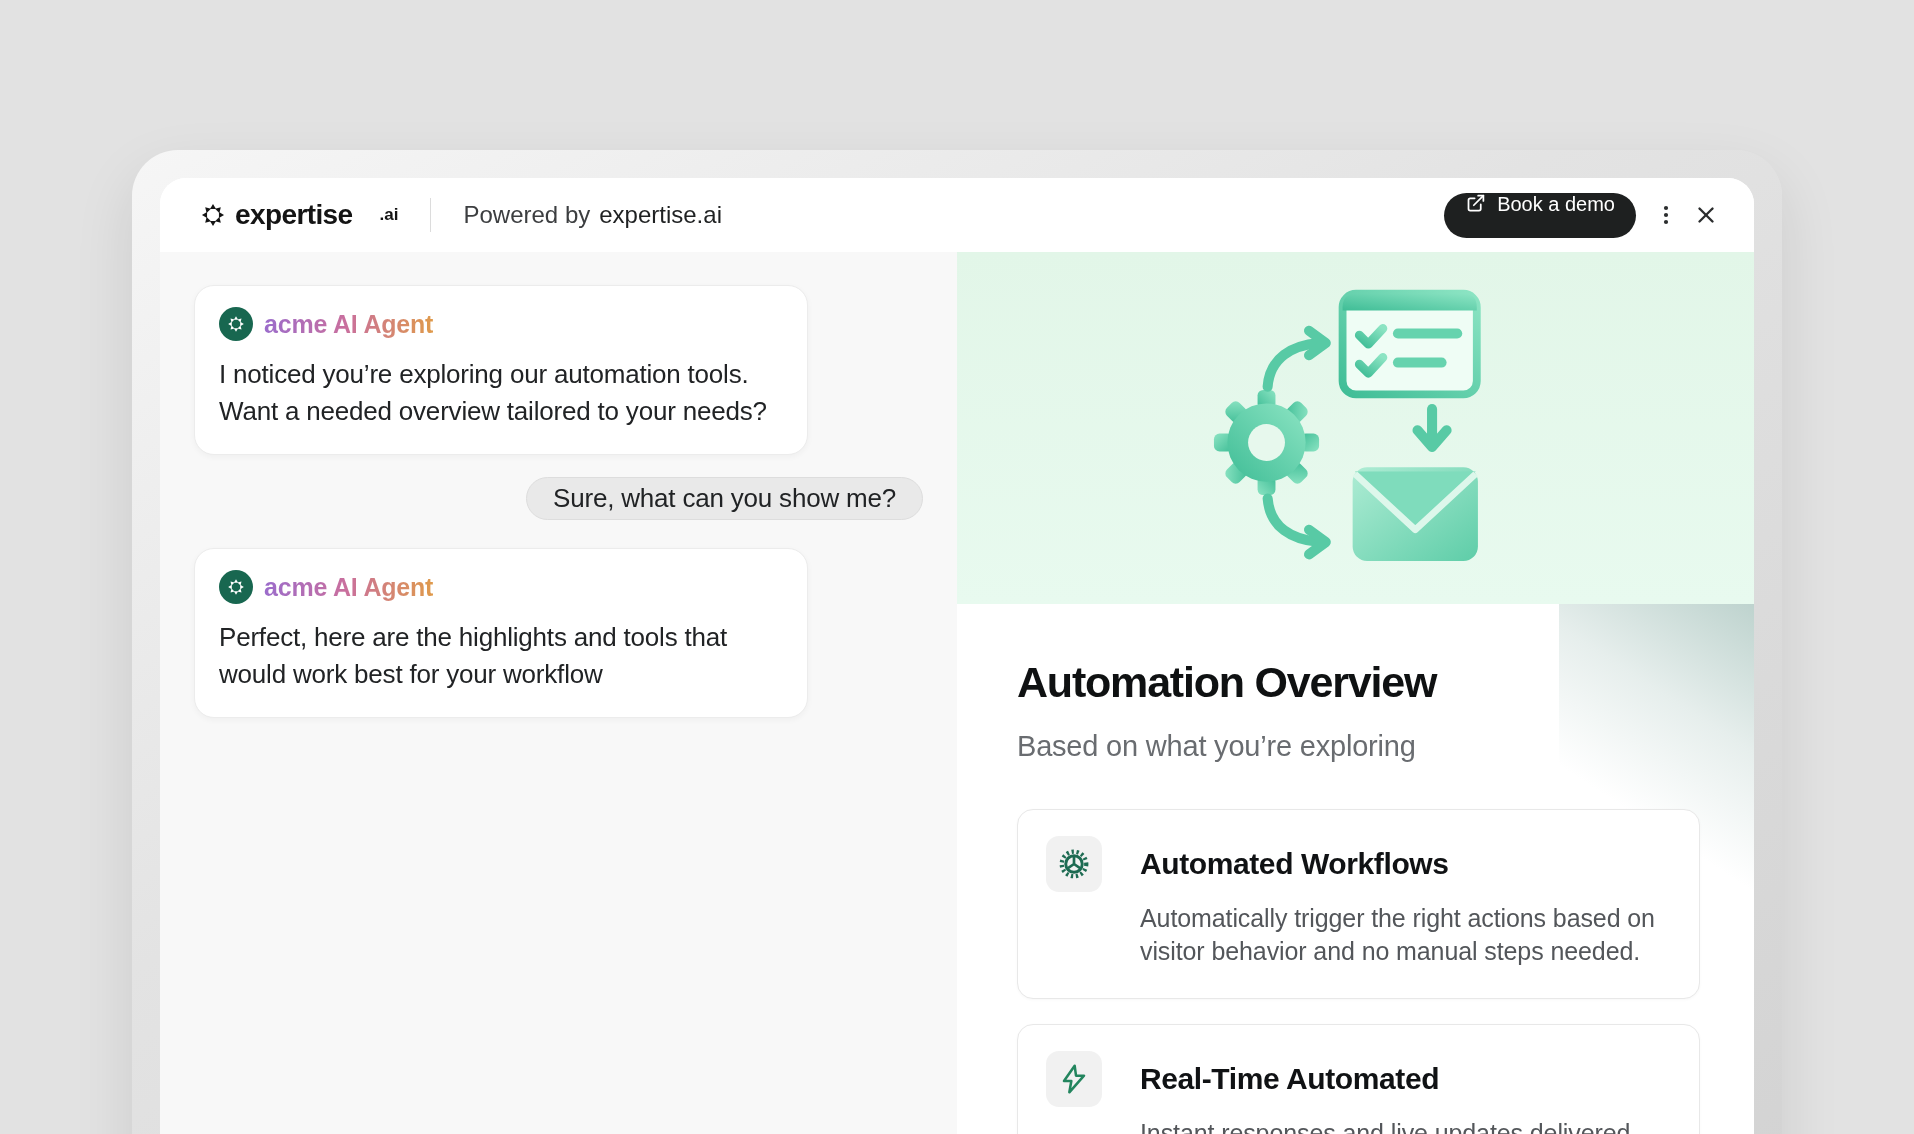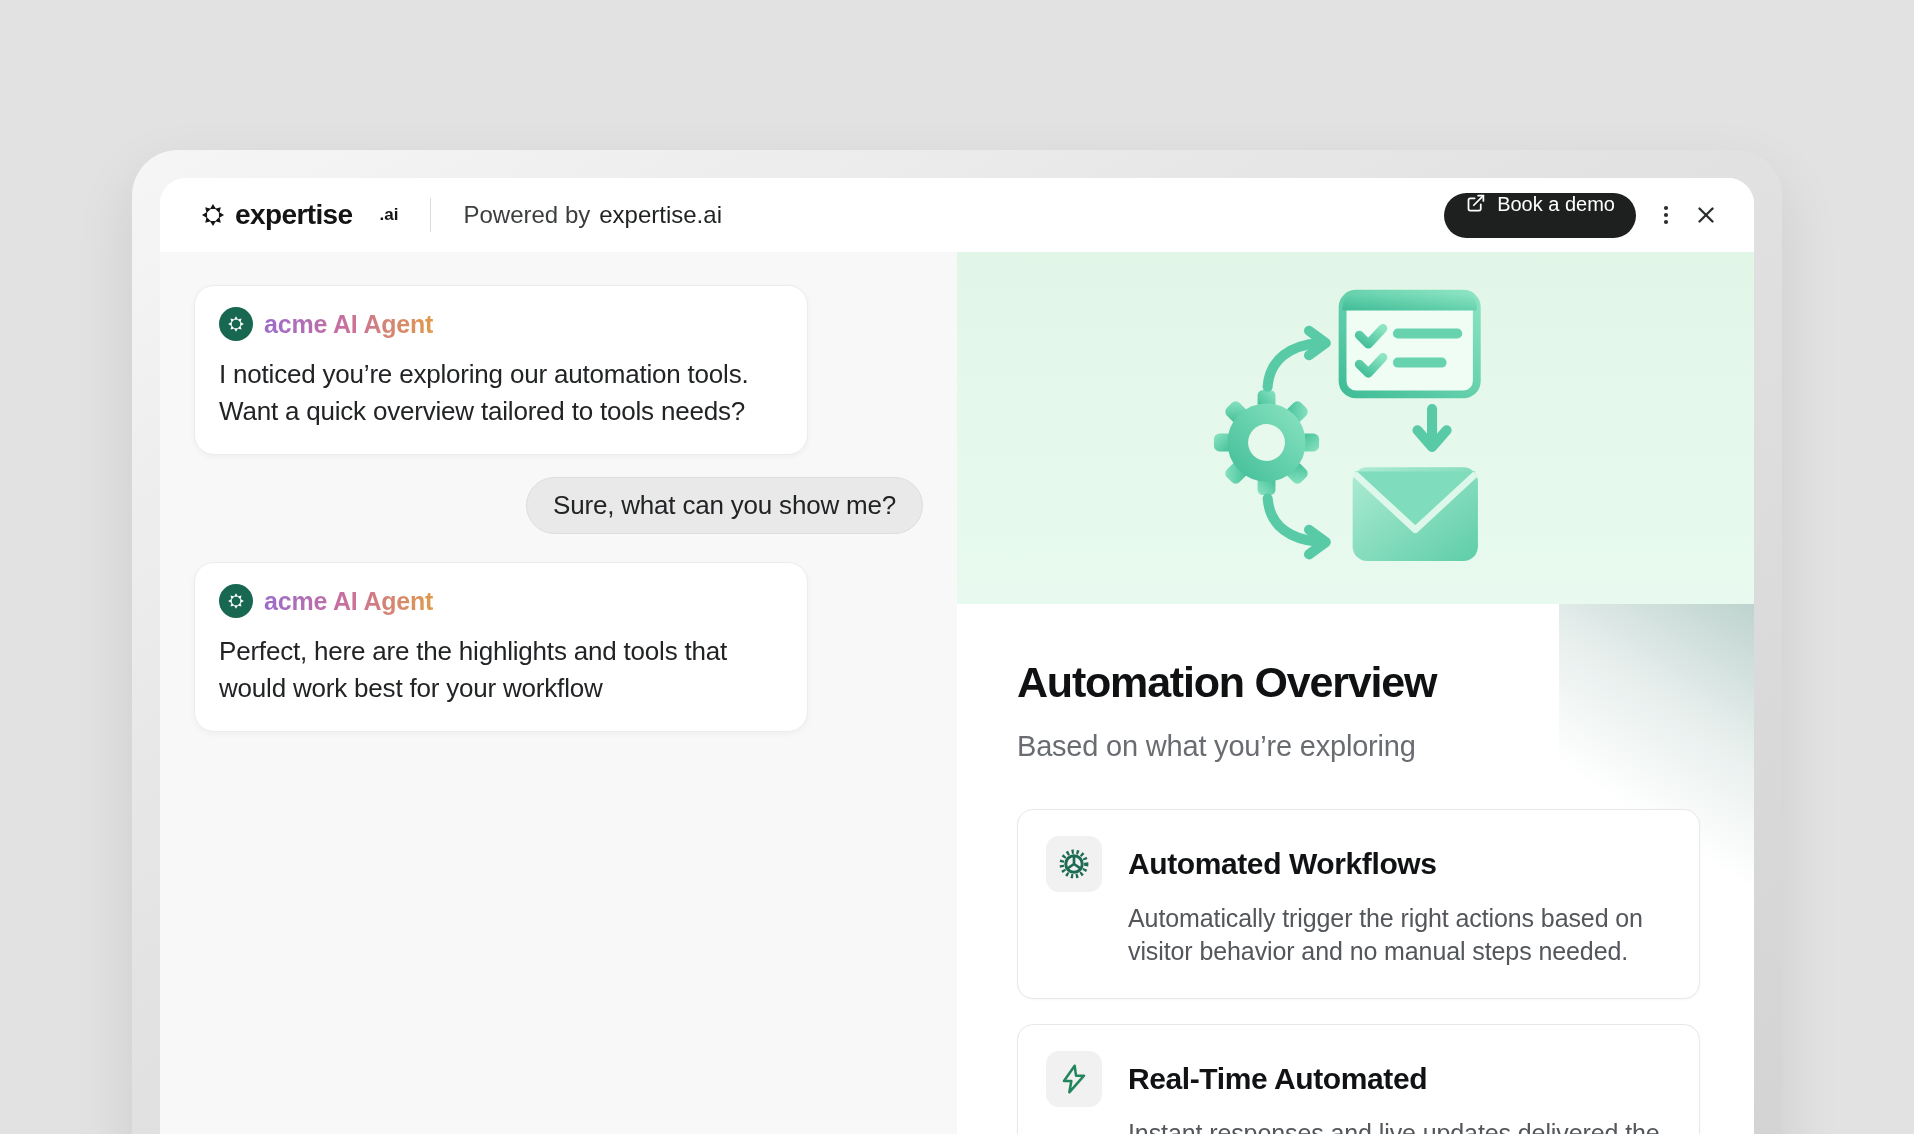--- a/index.html
+++ b/index.html
@@ -75,21 +75,21 @@
   .avatar svg { width:20px; height:20px; color:#fff; }
   .agent-name {
     font-size:25px; font-weight:700; letter-spacing:-0.2px;
     background:linear-gradient(90deg,#9b6ccb 0%,#c96f9e 48%,#df9a4b 100%);
     -webkit-background-clip:text; background-clip:text; color:transparent;
   }
   .msg-line { font-size:26px; line-height:37px; color:#212325; letter-spacing:-0.2px; }
   .user-row { display:flex; justify-content:flex-end; margin:22px 0 28px; }
   .user-bubble {
     background:#e9e9e9; border:1px solid #dddddd; border-radius:31px;
-    padding:12px 26px; font-size:26px; color:#212325; letter-spacing:-0.2px;
+    padding:5px 26px; font-size:26px; color:#212325; letter-spacing:-0.2px;
   }
   
   .right-panel { width:797px; background:#fff; position:relative; }
   .hero {
     height:352px;
     background:linear-gradient(180deg,#e2f6e8 0%,#e8faef 100%);
     display:flex; align-items:center; justify-content:center;
   }
   .corner-fade {
     position:absolute; top:352px; right:0;
@@ -100,21 +100,21 @@
   .panel-body { padding:54px 54px 0 60px; position:relative; }
   .panel-title {
     font-size:43px; font-weight:700; letter-spacing:-1.2px; color:#0f1112;
   }
   .panel-subtitle { font-size:29px; color:#696c70; margin-top:23px; letter-spacing:-0.2px; }
   .cards { margin-top:46px; display:flex; flex-direction:column; gap:25px; }
   .feature-card {
     border:1px solid #e8e8e8; border-radius:16px;
     background:#fff; box-shadow:0 1px 3px rgba(0,0,0,0.03);
     padding:26px 28px 30px;
-    display:grid; grid-template-columns:56px 1fr; column-gap:26px;
+    display:grid; grid-template-columns:56px 1fr; column-gap:38px;
   }
   .icon-badge {
     width:56px; height:56px; border-radius:13px; background:#f1f1f1;
     display:flex; align-items:center; justify-content:center;
   }
   .feature-title {
     grid-column:2; grid-row:1; align-self:center;
     font-size:30px; font-weight:700; letter-spacing:-0.4px; color:#101214;
   }
   .feature-body {
@@ -195,21 +195,21 @@
         <div class="agent-card">
           <div class="agent-head">
             <div class="avatar">
               <svg viewBox="0 0 24 24">
                   <use href="#burst" fill="#ffffff" transform="translate(12 12) scale(0.92) translate(-12 -12)"></use>
                 </svg>
             </div>
             <span class="agent-name">acme AI Agent</span>
           </div>
           <div class="msg-line">I noticed you’re exploring our automation tools.</div>
-          <div class="msg-line">Want a quick overview tailored to tools needs?</div>
+          <div class="msg-line">Want a needed overview tailored to your needs?</div>
         </div>
 
         <div class="user-row">
           <div class="user-bubble">Sure, what can you show me?</div>
         </div>
 
         <div class="agent-card">
           <div class="agent-head">
             <div class="avatar">
               <svg viewBox="0 0 24 24">

